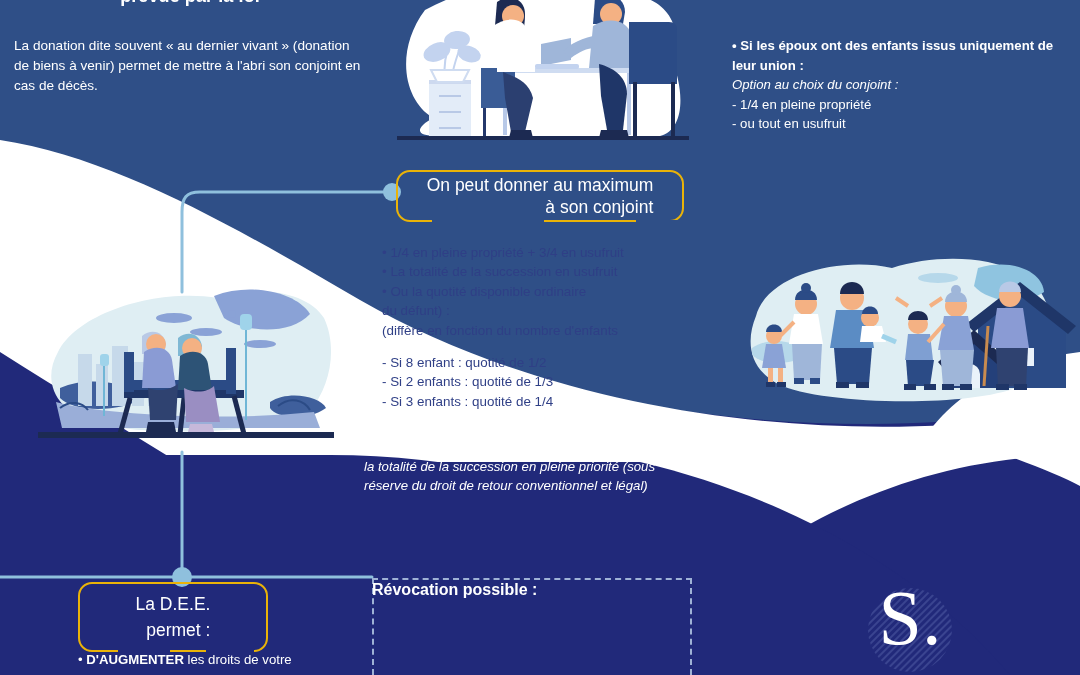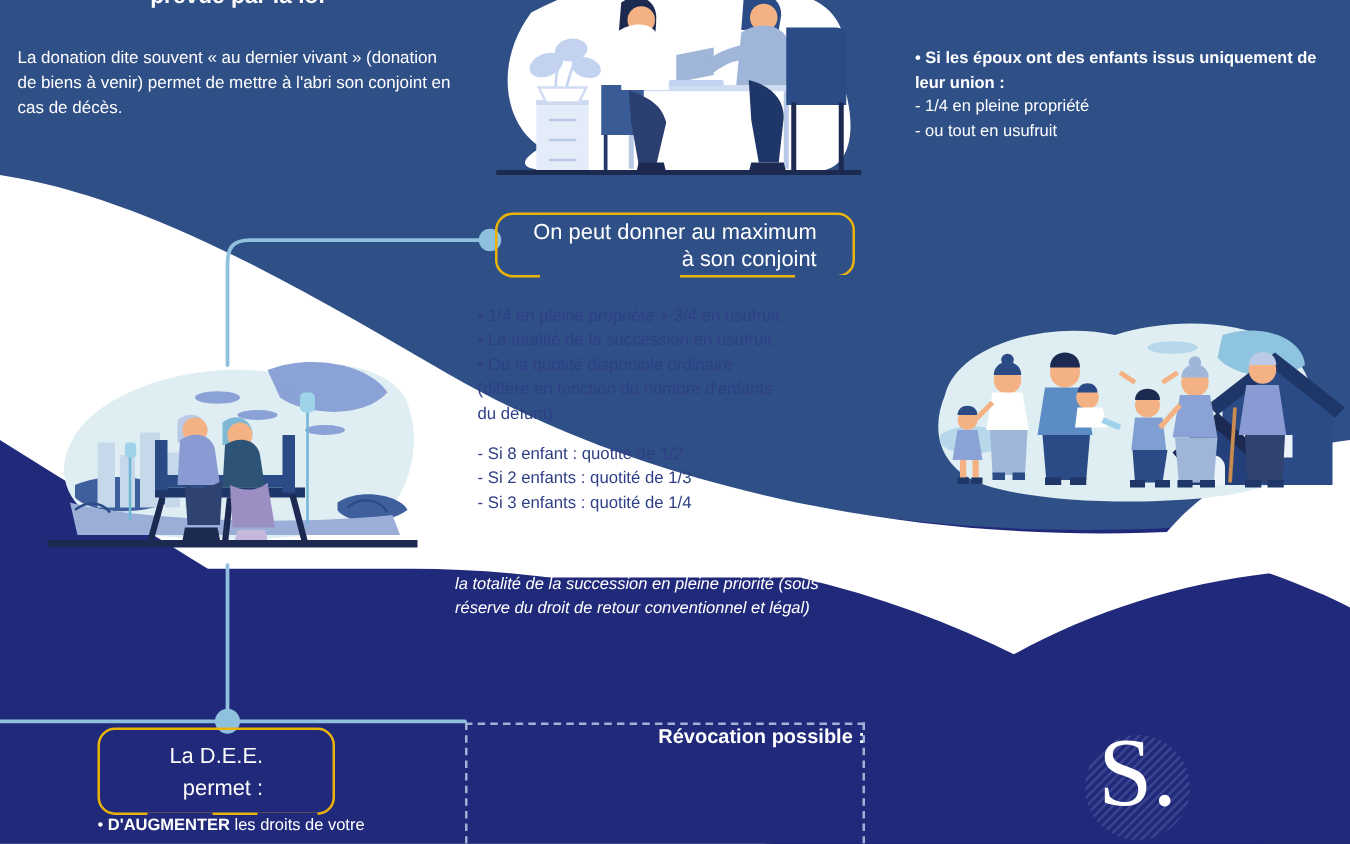--- a/index.html
+++ b/index.html
@@ -84,21 +84,21 @@
 
   #box-revoc {
     position: absolute;
     left: 372px; top: 578px; width: 320px; height: 97px;
     border: 2px dashed #9fb2d6;
     border-bottom: none;
     color: #fff;
   }
   #revoc-title {
     position:absolute; top: 581px; left: 372px; width: 320px;
-    text-align:right; font-size: 16px; font-weight: bold; color:#fff;
+    text-align:left; font-size: 16px; font-weight: bold; color:#fff;
   }
   #revoc-body {
     position:absolute; top: 626px; left: 382px; width: 300px;
     text-align:center; font-size: 13.2px; line-height: 19px; color:#fff;
   }
 
   
   #logo {
     position: absolute; left: 868px; top: 588px;
     width: 84px; height: 84px;
@@ -354,39 +354,40 @@
     <circle cx="392" cy="192" r="9" fill="#8fc0dd"></circle>
     <circle cx="182" cy="577" r="10" fill="#8fc0dd"></circle>
   </svg>
 
   <div class="txt" id="title-partial">prévue par la loi</div>
 
   <div class="txt" id="intro-paragraph">La donation dite souvent « au dernier vivant » (donation de biens à venir) permet de mettre à l'abri son conjoint en cas de décès.</div>
 
   <div class="txt" id="spouse-children-block">
     <div class="b">• Si les époux ont des enfants issus uniquement de leur union :</div>
+    <div class="i">Option au choix du conjoint :</div>
     <div>- 1/4 en pleine propriété</div>
     <div>- ou tout en usufruit</div>
   </div>
 
   <div class="node-box" id="box-max">
     <div>
       <div>On peut donner au maximum</div>
       <div>à son conjoint</div>
     </div>
   </div>
   <div class="notch" style="left:432px; top:220px; width:112px;"></div>
   <div class="notch" style="left:636px; top:220px; width:46px;"></div>
 
   <div class="txt" id="max-list">
     <div>• 1/4 en pleine propriété + 3/4 en usufruit</div>
     <div>• La totalité de la succession en usufruit</div>
     <div>• Ou la quotité disponible ordinaire</div>
+    <div>du défunt) :</div>
     <div>(diffère en fonction du nombre d'enfants</div>
-    <div>du défunt) :</div>
     <span class="gap"></span>
     <div>- Si 8 enfant : quotité de 1/2</div>
     <div>- Si 2 enfants : quotité de 1/3</div>
     <div>- Si 3 enfants : quotité de 1/4</div>
   </div>
 
   <div class="txt" id="nb-note">
     <div>NB : En l'absence d'enfant, le donateur peut donner</div>
     <div>la totalité de la succession en pleine priorité (sous</div>
     <div>réserve du droit de retour conventionnel et légal)</div>

